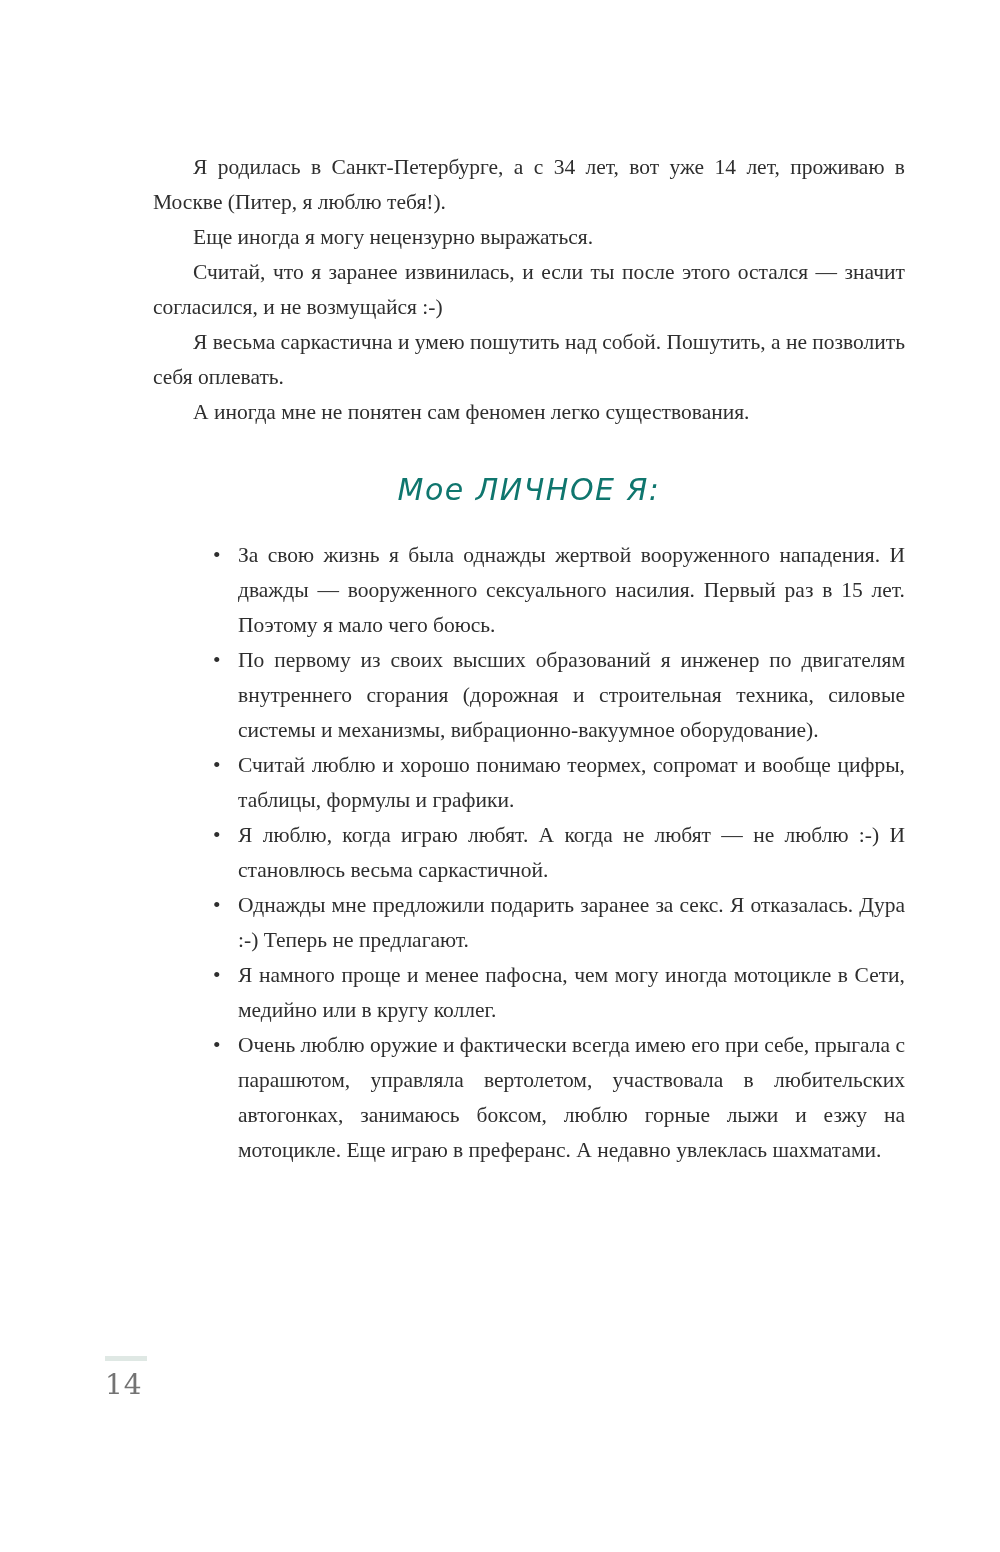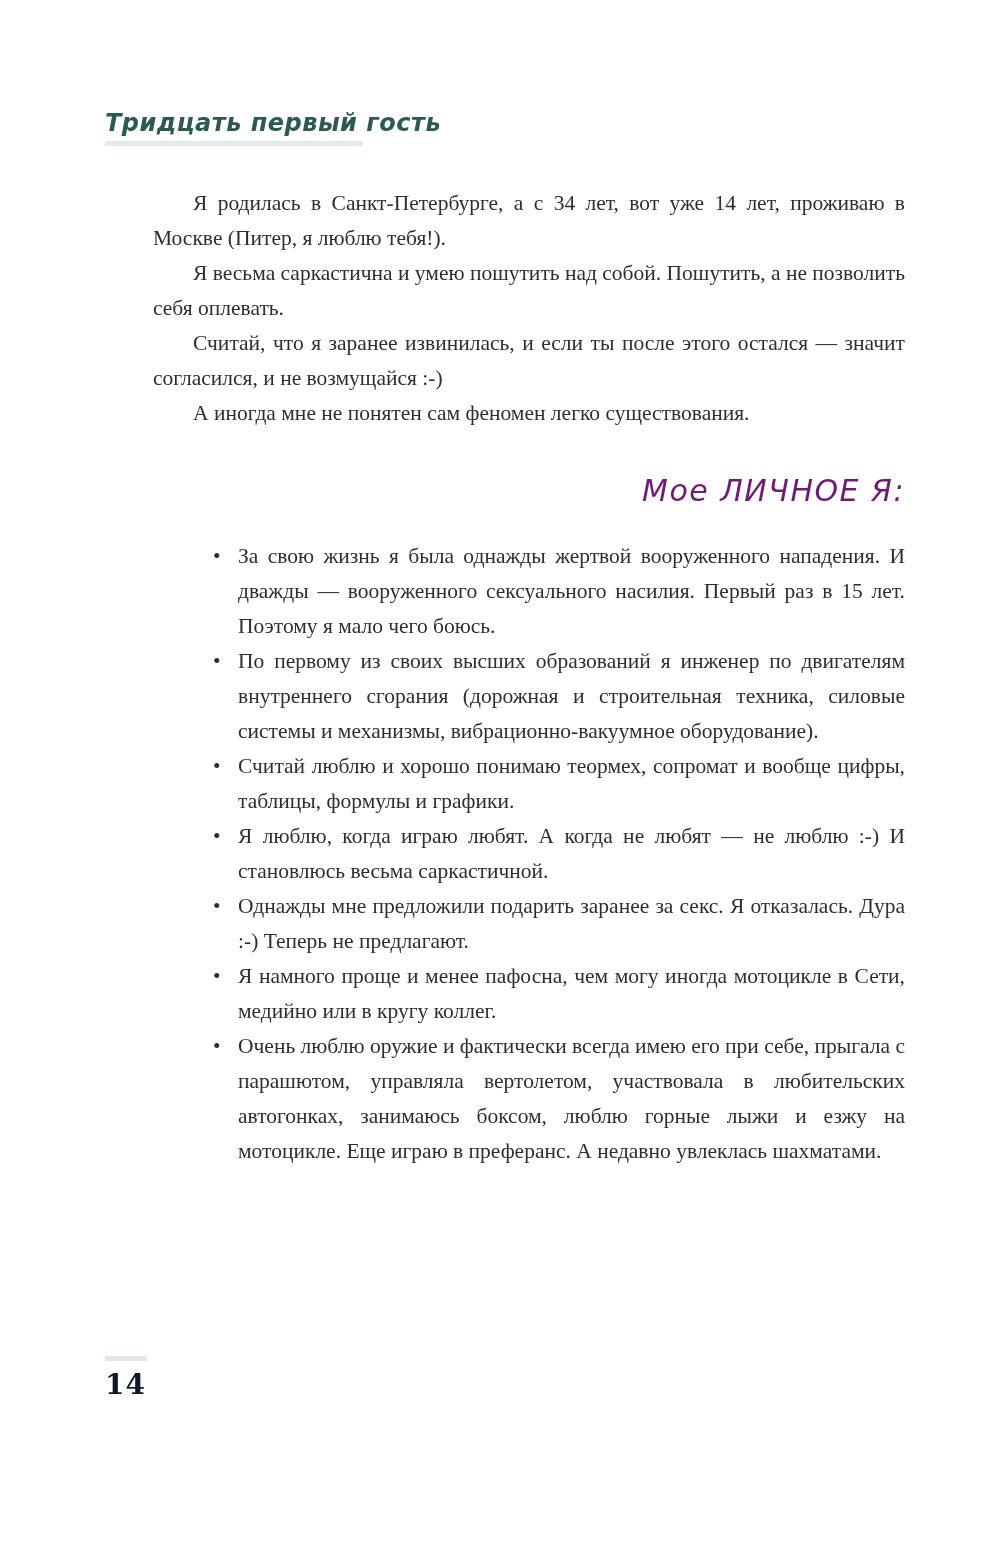--- a/index.html
+++ b/index.html
@@ -41,22 +41,22 @@
     text-align: justify;
     hyphens: auto;
     -webkit-hyphens: auto;
   }
   .para { text-indent: 40px; }
   .section-heading {
     font-family: "DejaVu Sans", sans-serif;
     font-style: italic;
     font-weight: 400;
     font-size: 30px;
-    color: #701a75;
-    text-align: right;
+    color: #0f766e;
+    text-align: center;
     margin-top: 42px;
     margin-bottom: 30px;
     letter-spacing: 1.5px;
     line-height: 1.2;
   }
   .bullet-list {
     list-style: none;
     margin-left: 60px;
   }
   .bullet-item {
@@ -75,40 +75,37 @@
     top: 1356px;
   }
   .folio-rule {
     width: 42px;
     height: 5px;
     background: #dfe8e4;
     margin-bottom: 7px;
   }
   .folio-number {
     font-family: "DejaVu Serif", serif;
-    font-weight: bold;
+    font-weight: normal;
     font-size: 28px;
-    color: #0f172a;
+    color: #737373;
     letter-spacing: 1px;
   }
 </style>
 </head>
 <body>
 
 <div class="page">
 
-  <header>
-    <div class="chapter-title">Тридцать первый гость</div>
-    <div class="header-underline"></div>
-  </header>
 
   <main class="text-block">
     <p class="para">Я родилась в Санкт-Петербурге, а с 34 лет, вот уже 14 лет, проживаю в Москве (Питер, я люблю тебя!).</p>
+    <p class="para">Еще иногда я могу нецензурно выражаться.</p>
+    <p class="para">Считай, что я заранее извинилась, и если ты после этого остался — значит согласился, и не возмущайся :-)</p>
     <p class="para">Я весьма саркастична и умею пошутить над собой. Пошутить, а не позволить себя оплевать.</p>
-    <p class="para">Считай, что я заранее извинилась, и если ты после этого остался — значит согласился, и не возмущайся :-)</p>
     <p class="para">А иногда мне не понятен сам феномен легко существования.</p>
 
     <h2 class="section-heading">Мое ЛИЧНОЕ Я:</h2>
 
     <ul class="bullet-list">
       <li class="bullet-item">
         <span class="bullet-glyph">•</span>
         <span>За свою жизнь я была однажды жертвой вооруженного нападения. И дважды — вооруженного сексуального насилия. Первый раз в 15 лет. Поэтому я мало чего боюсь.</span>
       </li>
       <li class="bullet-item">

